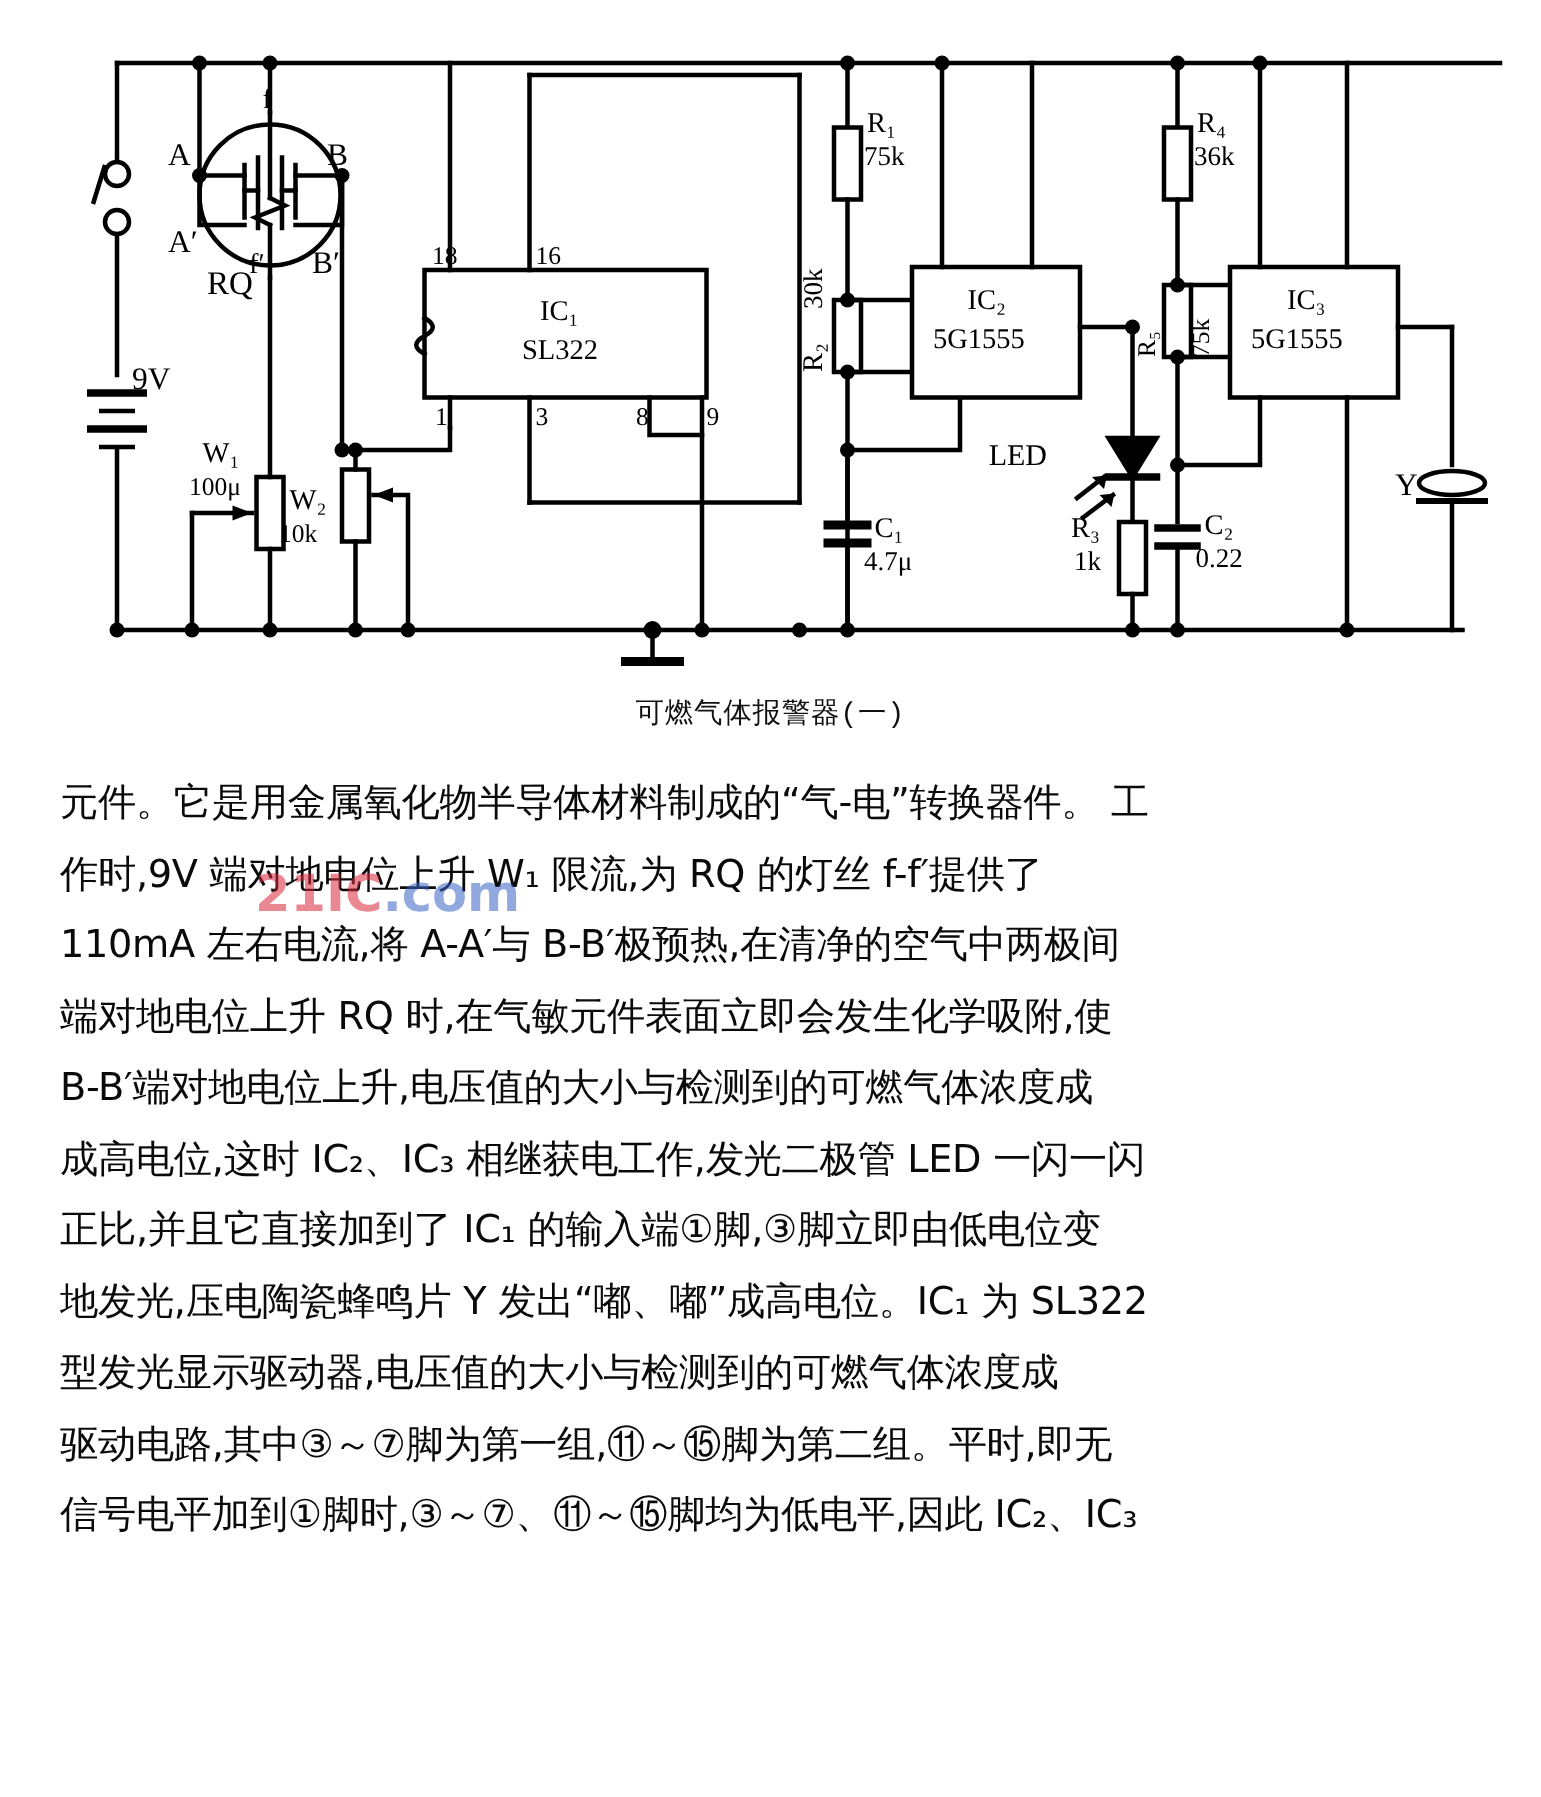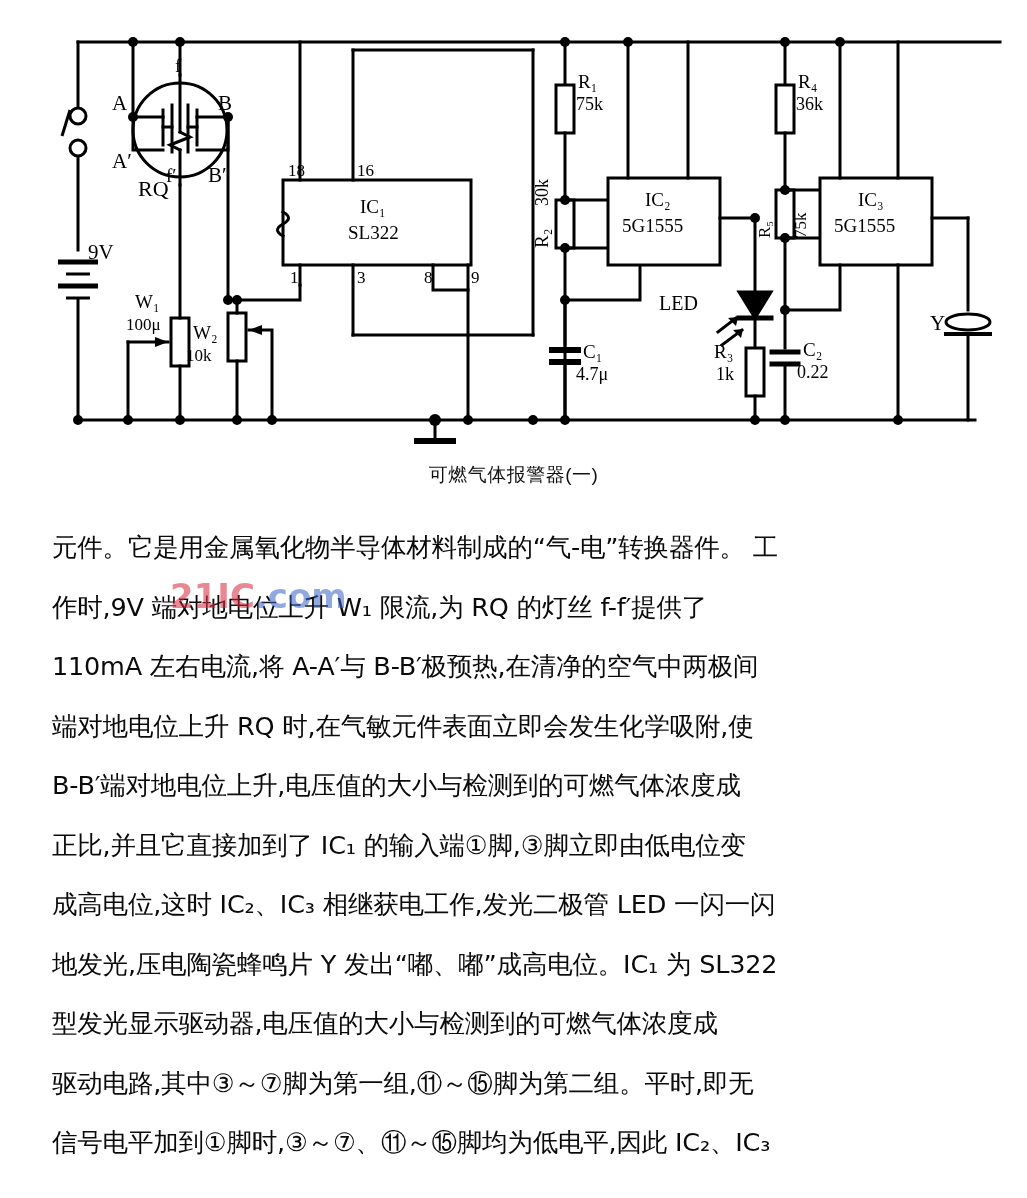--- a/index.html
+++ b/index.html
@@ -29,33 +29,33 @@
   }
   #schematic {
     display: block;
   }
   .cap {
     position: absolute;
     left: 0;
     top: 462px;
     width: 1027px;
     text-align: center;
-    font-family: Liberation Sans, sans-serif;
+    font-family: Liberation Mono, monospace;
     font-size: 19px;
     letter-spacing: 0.5px;
     color: #111;
   }
   #body-text {
     position: absolute;
     left: 40px;
     top: 512px;
     width: 950px;
   }
   #body-text p {
-    margin: 12px;
+    margin: 0;
     font-family: "DejaVu Sans", sans-serif;
     font-size: 25.5px;
     line-height: 47.5px;
     color: #0a0a0a;
     white-space: nowrap;
     letter-spacing: -0.2px;
   }
   .watermark {
     position: absolute;
     left: 170px;
@@ -332,22 +332,22 @@
   </div>
 
   <div class="cap">可燃气体报警器(一)</div>
 
   <div id="body-text">
     <p>元件。它是用金属氧化物半导体材料制成的“气-电”转换器件。 工</p>
     <p>作时,9V 端对地电位上升 W₁ 限流,为 RQ 的灯丝 f-f′提供了</p>
     <p>110mA 左右电流,将 A-A′与 B-B′极预热,在清净的空气中两极间</p>
     <p>端对地电位上升 RQ 时,在气敏元件表面立即会发生化学吸附,使</p>
     <p>B-B′端对地电位上升,电压值的大小与检测到的可燃气体浓度成</p>
+    <p>成高电位,这时 IC₂、IC₃ 相继获电工作,发光二极管 LED 一闪一闪</p>
     <p>正比,并且它直接加到了 IC₁ 的输入端①脚,③脚立即由低电位变</p>
-    <p>成高电位,这时 IC₂、IC₃ 相继获电工作,发光二极管 LED 一闪一闪</p>
     <p>地发光,压电陶瓷蜂鸣片 Y 发出“嘟、嘟”成高电位。IC₁ 为 SL322</p>
     <p>型发光显示驱动器,电压值的大小与检测到的可燃气体浓度成</p>
     <p>驱动电路,其中③～⑦脚为第一组,⑪～⑮脚为第二组。平时,即无</p>
     <p>信号电平加到①脚时,③～⑦、⑪～⑮脚均为低电平,因此 IC₂、IC₃</p>
   </div>
 
   <div class="watermark">
     <span class="wm-a">21IC</span><span class="wm-b">.com</span>
   </div>
 

